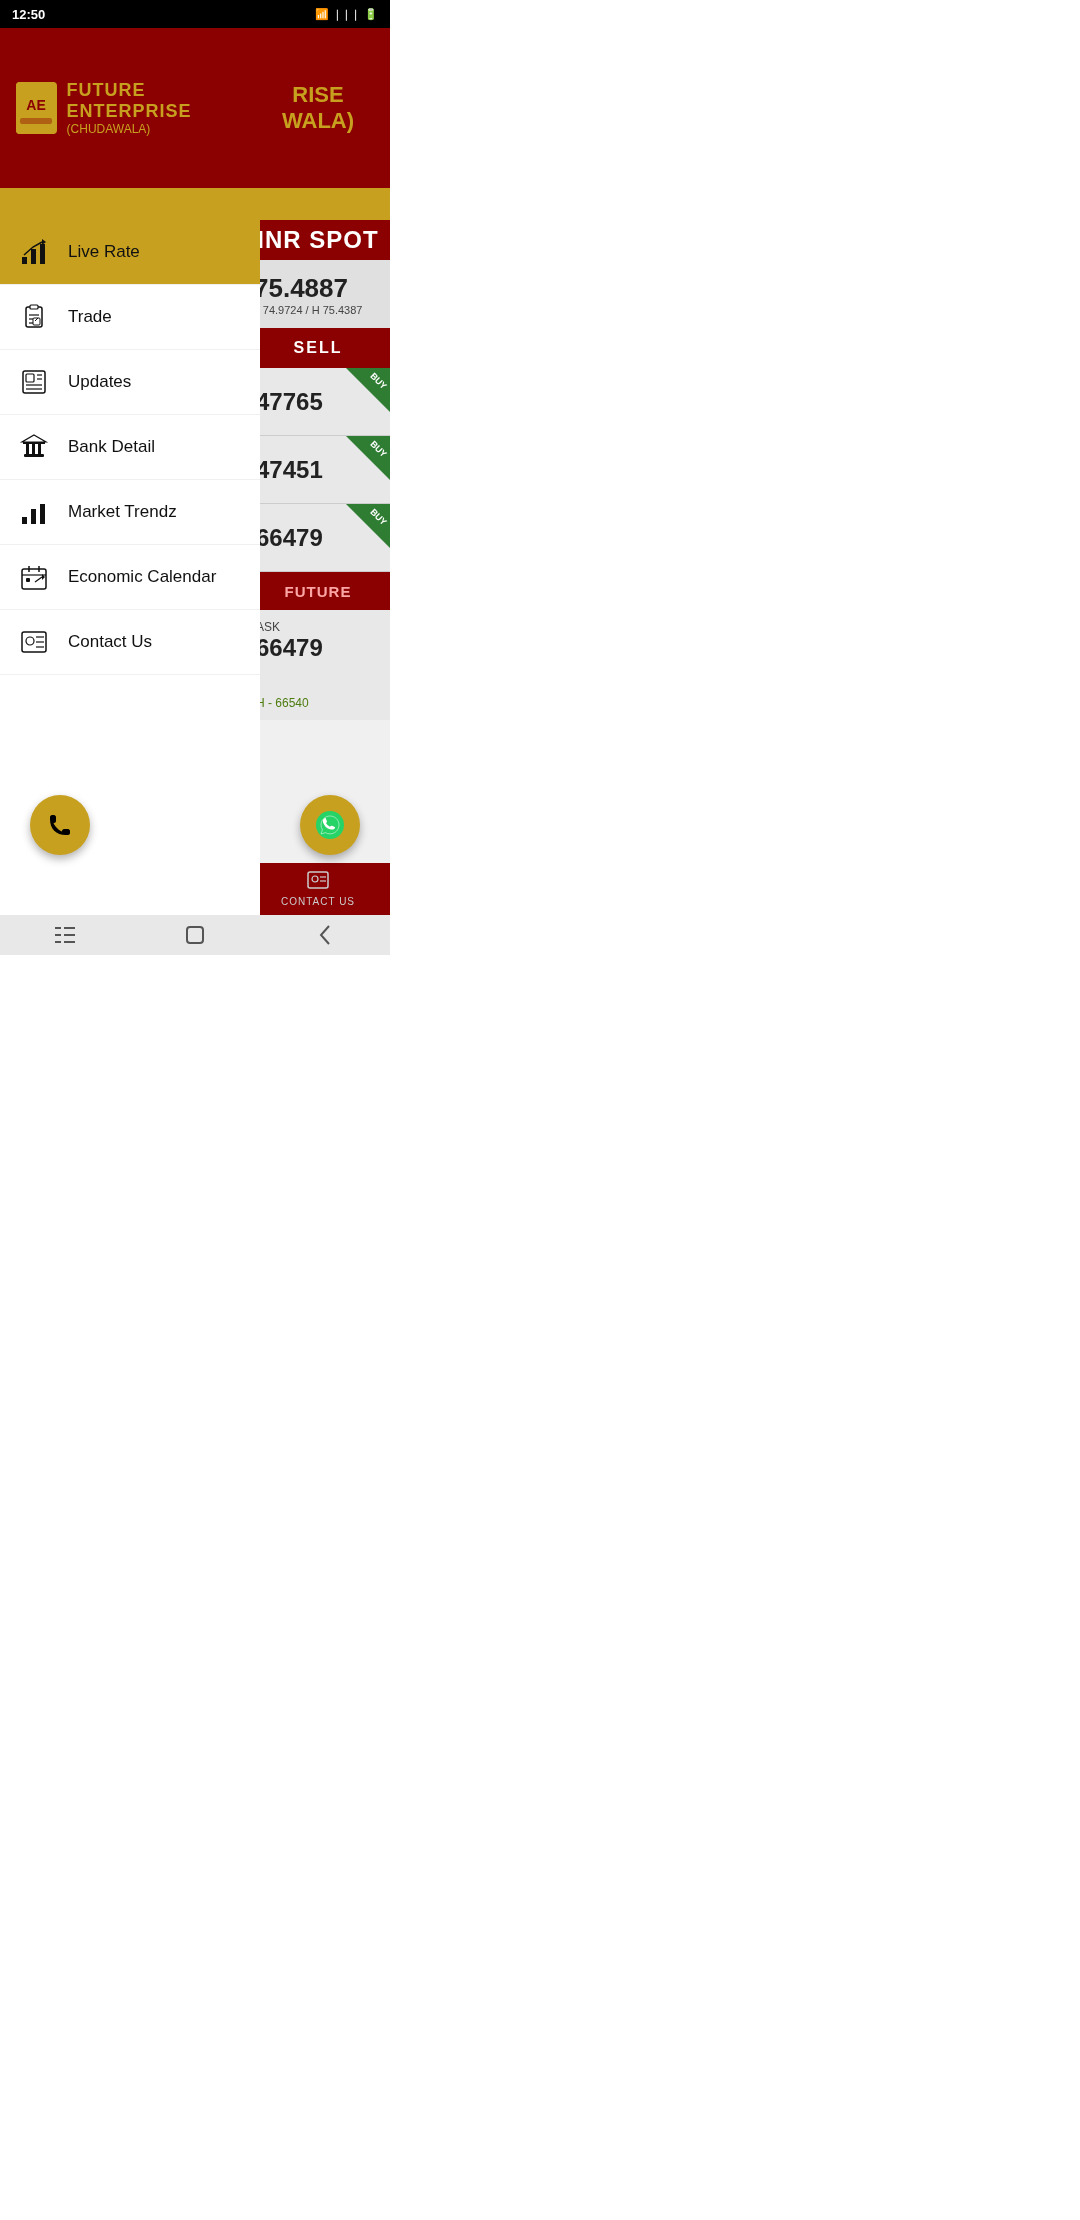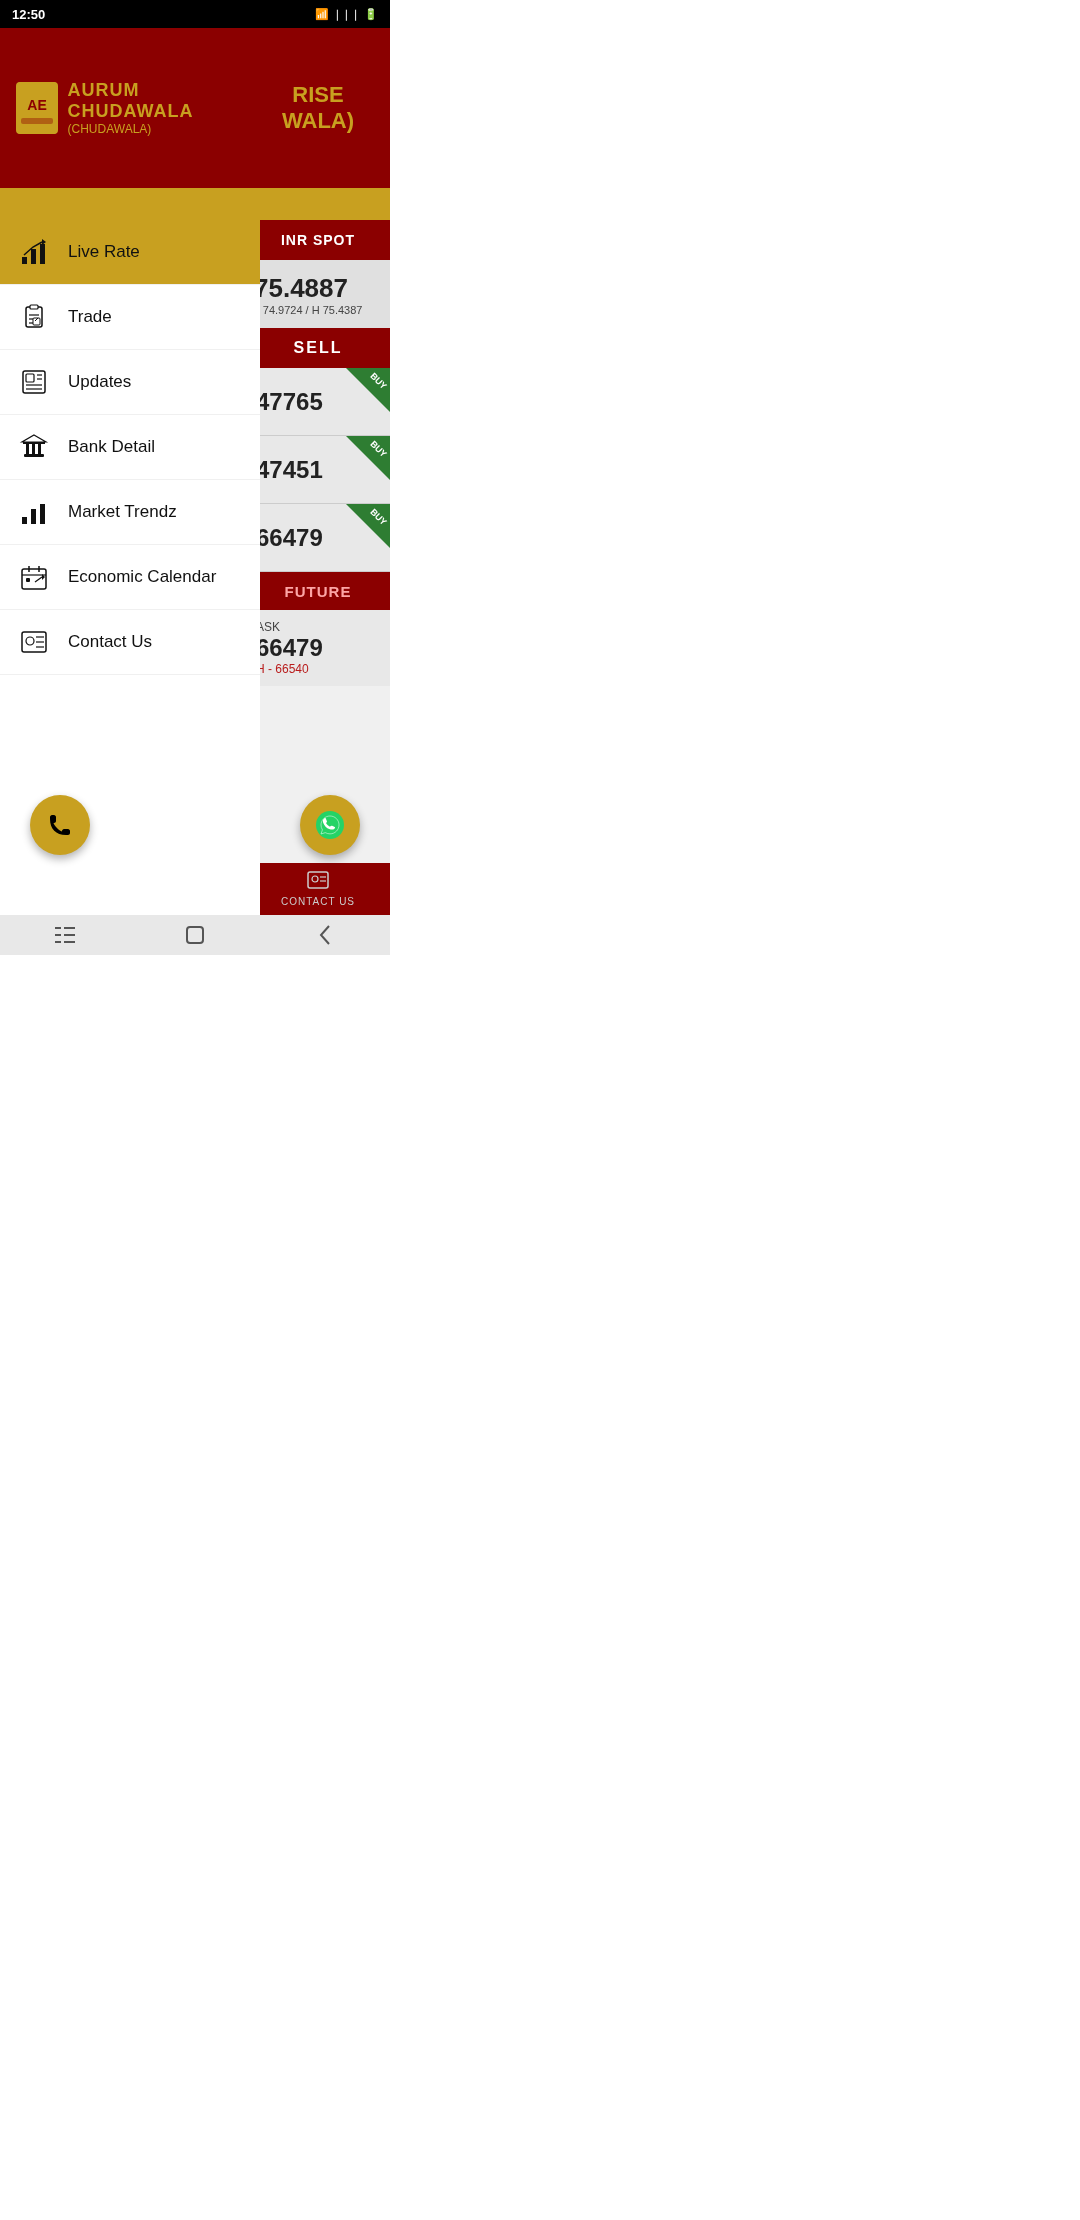--- a/index.html
+++ b/index.html
@@ -78,21 +78,21 @@
 
     .spot-header {
       background: #8b0000;
       height: 40px;
       display: flex;
       align-items: center;
       justify-content: center;
     }
     .spot-header-text {
       color: #fff;
-      font-size: 14px;
+      font-size: 24px;
       font-weight: bold;
       letter-spacing: 1px;
     }
 
     .spot-price {
       background: #e0e0e0;
       height: 68px;
       display: flex;
       flex-direction: column;
       justify-content: center;
@@ -184,21 +184,22 @@
       font-size: 12px;
       color: #444;
     }
     .future-price {
       font-size: 24px;
       font-weight: bold;
       color: #222;
     }
     .future-high {
       font-size: 12px;
-      color: #b91c1c;
+      color: #4d7c0f;
+      margin-top: 34px;
     }
 
     
     .drawer {
       position: absolute;
       top: 0; left: 0;
       width: 260px;
       bottom: 0;
       background: #fff;
       z-index: 50;
@@ -458,21 +459,21 @@
     <div class="drawer-header">
       <div class="logo-container">
         <div class="logo-icon">
           <svg width="40" height="52" viewBox="0 0 40 52">
             <rect width="40" height="52" rx="4" fill="#c8a020"></rect>
             <text x="20" y="28" text-anchor="middle" fill="#8b0000" font-size="14" font-weight="bold" font-family="Arial">AE</text>
             <rect x="4" y="36" width="32" height="6" rx="2" fill="#8b0000" opacity="0.4"></rect>
           </svg>
         </div>
         <div class="logo-text-block">
-          <span class="logo-title">AURUM CHUDAWALA</span>
+          <span class="logo-title">FUTURE ENTERPRISE</span>
           <span class="logo-subtitle">(CHUDAWALA)</span>
         </div>
       </div>
     </div>
 
     <div class="gold-bar"></div>
 
     <div class="drawer-menu">
 
       <div class="menu-item active">

